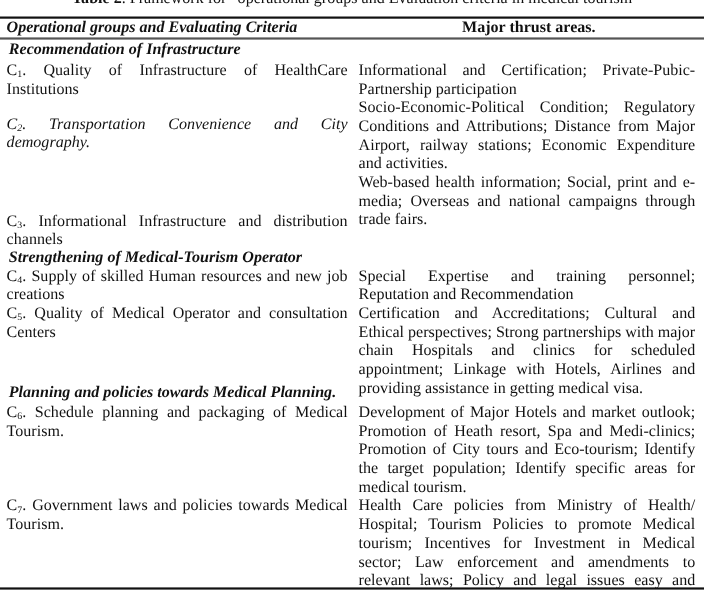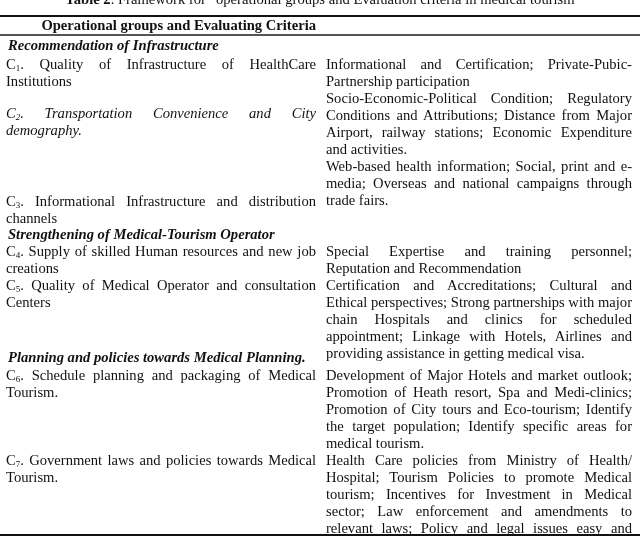--- a/index.html
+++ b/index.html
@@ -44,21 +44,22 @@
       left: 0;
       width: 640px;
       height: 17px;
       font-weight: bold;
       font-size: 14.6px;
     }
     .header .h-left {
       position: absolute;
       left: 6px;
       width: 310px;
-      text-align: right;
+      text-align: left;
+      font-style: italic;
     }
     .header .h-right {
       position: absolute;
       left: 420px;
     }
 
     .row {
       position: absolute;
       left: 0;
       width: 640px;
@@ -94,20 +95,21 @@
 <body>
 
 <div class="caption">
   <b>Table 2</b><span>. Framework for  “operational groups and Evaluation criteria in medical tourism</span>
 </div>
 
 <div class="rule rule-top"></div>
 
 <div class="header">
   <div class="h-left">Operational groups and Evaluating Criteria</div>
+  <div class="h-right">Major thrust areas.</div>
 </div>
 
 <div class="rule rule-header"></div>
 
 <div class="row" style="top:37px;">
   <div class="group-title">Recommendation  of Infrastructure</div>
 </div>
 
 <div class="row" style="top:56px;">
   <div class="cell-left"><span class="cnum"><span>C</span><sub>1</sub></span><span>.  Quality  of  Infrastructure  of  HealthCare Institutions</span></div>

